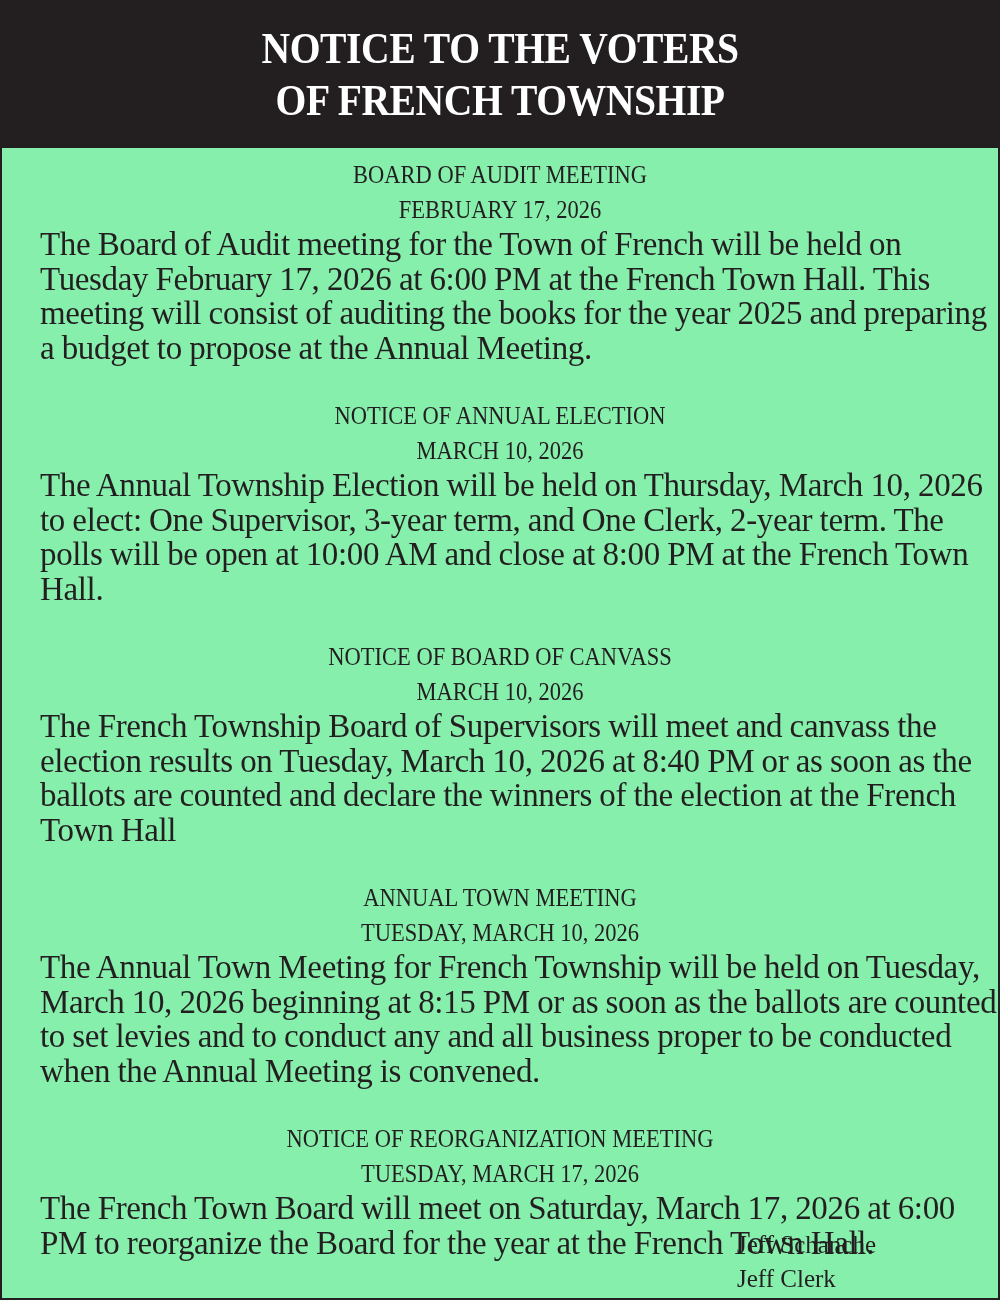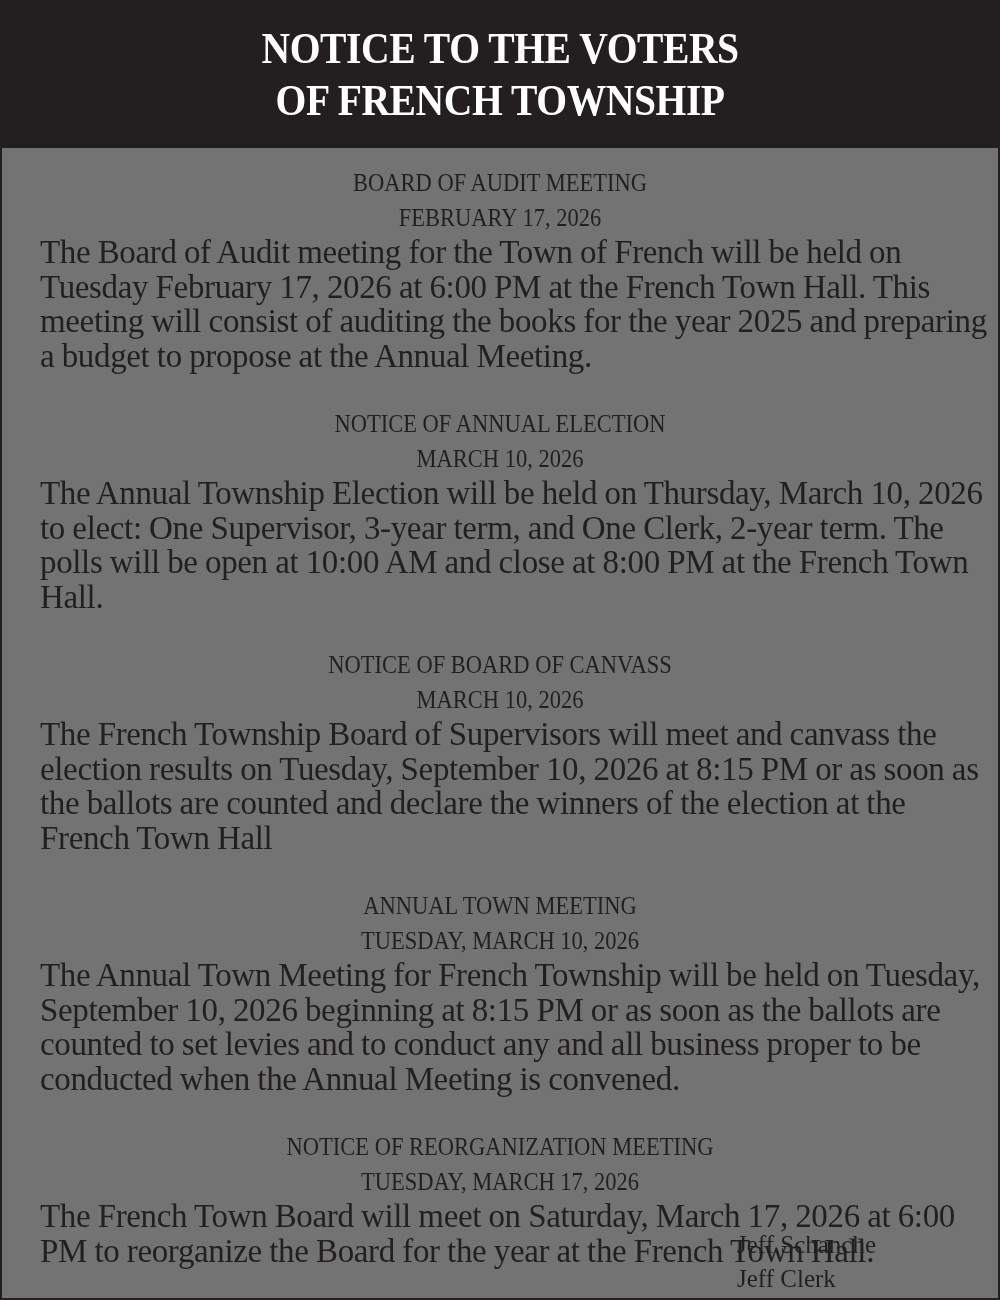--- a/index.html
+++ b/index.html
@@ -2,41 +2,41 @@
 <html><head>
 <meta charset="utf-8">
 <style>
   html, body { margin: 0; padding: 0; background: #ffffff; }
   body { width: 1000px; height: 1300px; overflow: hidden; }
   .notice {
     position: relative;
     width: 1000px; height: 1300px;
     box-sizing: border-box;
     border: 2px solid #231f20;
-    background: #737373;
+    background: #86efac;
     font-family: "Liberation Serif", "DejaVu Serif", serif;
     color: #231f20;
   }
   .banner {
     background: #231f20;
     height: 148px;
     display: flex; flex-direction: column; justify-content: center; align-items: center;
     margin: -2px -2px 0 -2px;
   }
   .banner-line {
     color: #ffffff;
     font-family: "Liberation Serif", "DejaVu Serif", serif;
     font-weight: bold;
     font-size: 45px;
     line-height: 52px;
     letter-spacing: -0.5px;
     transform: scaleX(0.88);
     white-space: nowrap;
   }
-  .content { padding: 18px 38px 0 38px; }
+  .content { padding: 10px 38px 0 38px; }
   .section { margin-bottom: 34px; }
   .sec-heading, .sec-date {
     text-align: center;
     font-size: 25px;
     line-height: 34.5px;
     white-space: nowrap;
     transform: scaleX(0.9);
   }
   .sec-body {
     font-size: 33px;
@@ -71,27 +71,27 @@
 
     <div class="section">
       <div class="sec-heading">NOTICE OF ANNUAL ELECTION</div>
       <div class="sec-date">MARCH 10, 2026</div>
       <div class="sec-body">The Annual Township Election will be held on Thursday, March 10, 2026 to elect: One Supervisor, 3-year term, and One Clerk, 2-year term. The polls will be open at 10:00 AM and close at 8:00 PM at the French Town Hall.</div>
     </div>
 
     <div class="section">
       <div class="sec-heading">NOTICE OF BOARD OF CANVASS</div>
       <div class="sec-date">MARCH 10, 2026</div>
-      <div class="sec-body">The French Township Board of Supervisors will meet and canvass the election results on Tuesday, September 10, 2026 at 8:15 PM or as soon as the ballots are counted and declare the winners of the election at the French Town Hall</div>
+      <div class="sec-body">The French Township Board of Supervisors will meet and canvass the election results on Tuesday, March 10, 2026 at 8:40 PM or as soon as the ballots are counted and declare the winners of the election at the French Town Hall</div>
     </div>
 
     <div class="section">
       <div class="sec-heading">ANNUAL TOWN MEETING</div>
       <div class="sec-date">TUESDAY, MARCH 10, 2026</div>
-      <div class="sec-body">The Annual Town Meeting for French Township will be held on Tuesday, September 10, 2026 beginning at 8:15 PM or as soon as the ballots are counted to set levies and to conduct any and all business proper to be conducted when the Annual Meeting is convened.</div>
+      <div class="sec-body">The Annual Town Meeting for French Township will be held on Tuesday, March 10, 2026 beginning at 8:15 PM or as soon as the ballots are counted to set levies and to conduct any and all business proper to be conducted when the Annual Meeting is convened.</div>
     </div>
 
     <div class="section">
       <div class="sec-heading">NOTICE OF REORGANIZATION MEETING</div>
       <div class="sec-date">TUESDAY, MARCH 17, 2026</div>
       <div class="sec-body">The French Town Board will meet on Saturday, March 17, 2026 at 6:00 PM to reorganize the Board for the year at the French Town Hall.</div>
     </div>
   </div>
 
   <div class="signature">

